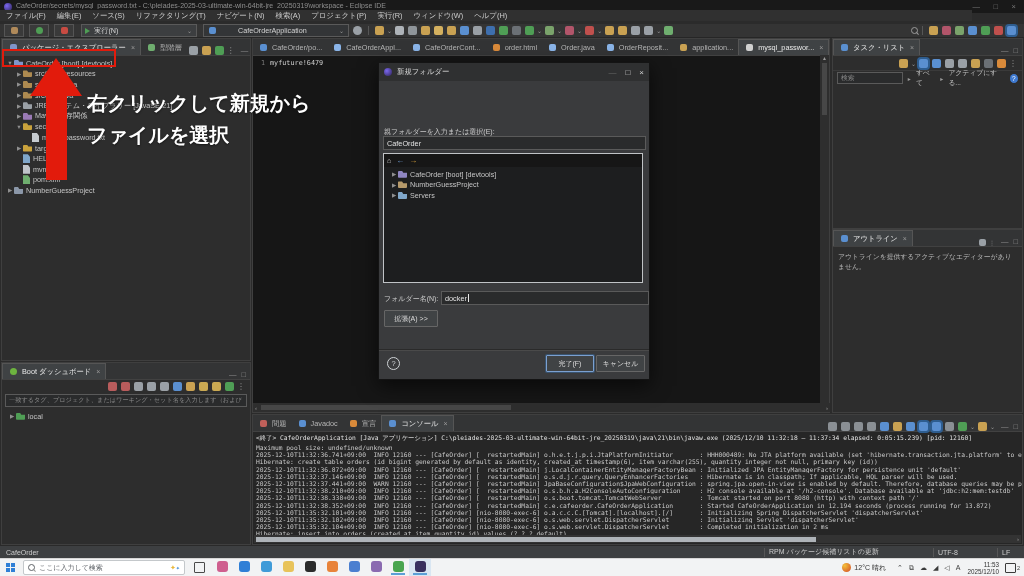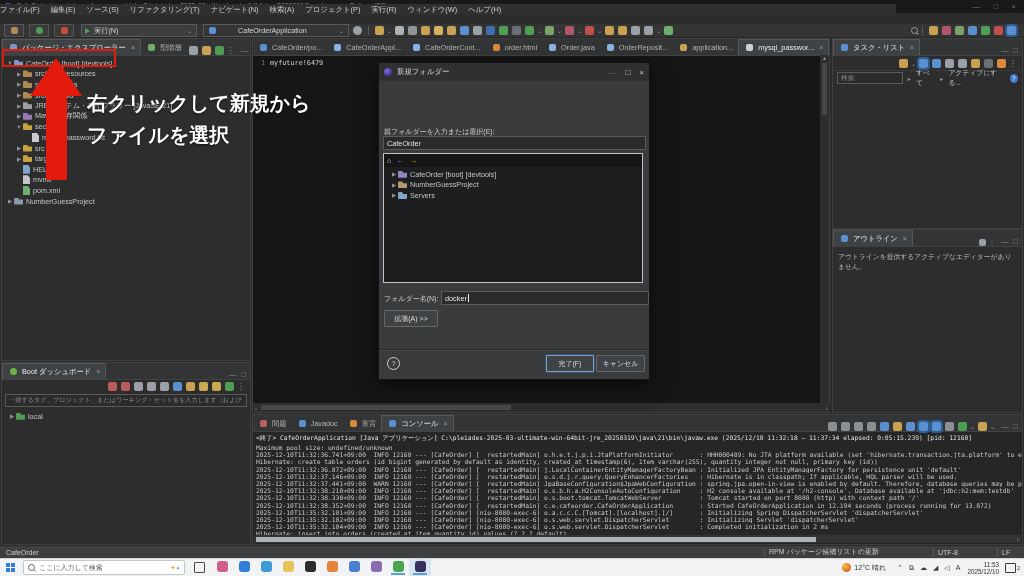--- a/index.html
+++ b/index.html
@@ -43,21 +43,21 @@
 <body>
 
 <div class="abs row" style="left:0;top:0;width:1024px;height:13px;background:#191919;">
   <span class="abs" style="left:4px;top:3px;width:8px;height:8px;border-radius:50%;background:radial-gradient(circle at 35% 35%,#7b68ee,#2c2255)"></span>
   <span class="abs nw" style="left:16px;top:2px;width:850px;font-size:7px;color:#8f8f8f">CafeOrder/secrets/mysql_password.txt - C:\pleiades-2025-03-ultimate-win-64bit-jre_20250319\workspace - Eclipse IDE</span>
   <span class="abs" style="right:44px;top:2px;font-size:7.5px;color:#777">—</span>
   <span class="abs" style="right:26px;top:2px;font-size:7.5px;color:#777">□</span>
   <span class="abs" style="right:8px;top:2px;font-size:7.5px;color:#777">×</span>
 </div>
 
-<div class="abs row" id="menubar" style="left:0;top:4px;width:896px;height:11px;background:#303030;box-sizing:border-box">
+<div class="abs row" id="menubar" style="left:0;top:10px;width:972px;height:11px;background:#303030;padding-left:6px;box-sizing:border-box">
     <span class="menu-item">ファイル(F)</span>
     <span class="menu-item">編集(E)</span>
     <span class="menu-item">ソース(S)</span>
     <span class="menu-item">リファクタリング(T)</span>
     <span class="menu-item">ナビゲート(N)</span>
     <span class="menu-item">検索(A)</span>
     <span class="menu-item">プロジェクト(P)</span>
     <span class="menu-item">実行(R)</span>
     <span class="menu-item">ウィンドウ(W)</span>
     <span class="menu-item">ヘルプ(H)</span>
@@ -181,25 +181,20 @@
       </div>
       <div class="trow" style="padding-left: 11px;">
         <span class="chev">▼</span>
         <span class="chip fold" style="background: rgb(201, 162, 60); margin: 0px;"></span>
         <span class="tlabel">secrets</span>
       </div>
       <div class="trow" style="padding-left: 20px;">
         <span class="chev"></span>
         <span class="chip doc" style="background: rgb(198, 203, 208); margin: 0px;"></span>
         <span class="tlabel">mysql_password.txt</span>
-      </div>
-      <div class="trow" style="padding-left: 11px;">
-        <span class="chev">▶</span>
-        <span class="chip fold" style="background: rgb(201, 162, 60); margin: 0px;"></span>
-        <span class="tlabel">src</span>
       </div>
       <div class="trow" style="padding-left: 11px;">
         <span class="chev">▶</span>
         <span class="chip fold" style="background: rgb(201, 162, 60); margin: 0px;"></span>
         <span class="tlabel">target</span>
       </div>
       <div class="trow" style="padding-left: 11px;">
         <span class="chev"></span>
         <span class="chip doc" style="background: rgb(127, 166, 201); margin: 0px;"></span>
         <span class="tlabel">HELP.md</span>

